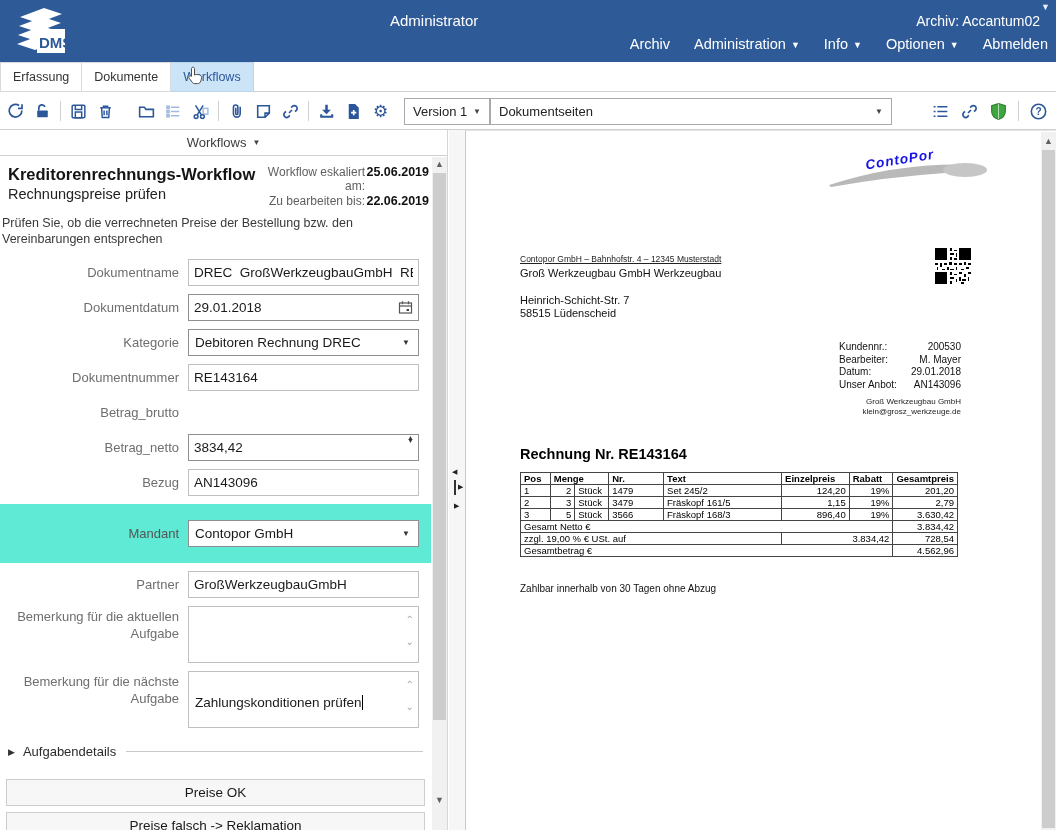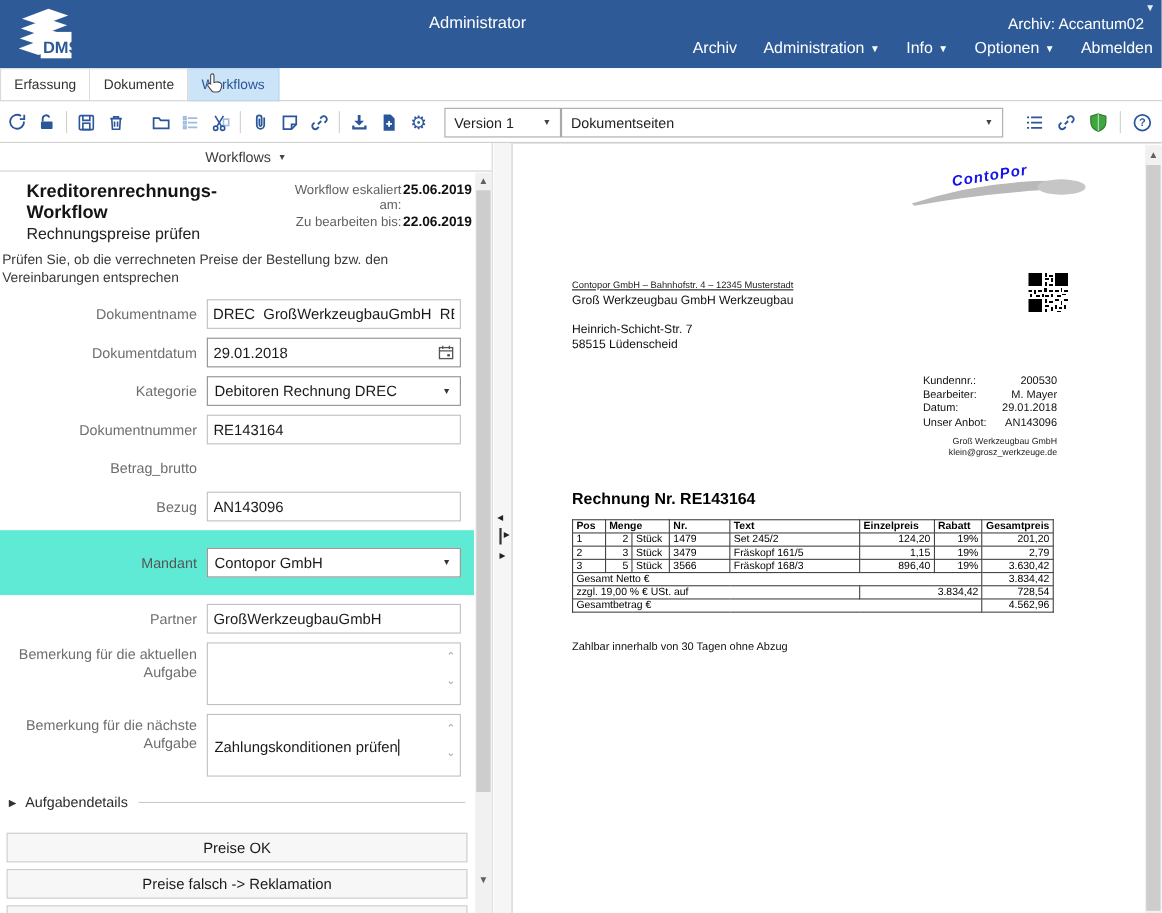--- a/index.html
+++ b/index.html
@@ -28,32 +28,32 @@
   
   .tbar { position:absolute; left:0; top:93px; width:1056px; height:37px; background:#fff; border-bottom:1px solid #cfcfcf;
           display:flex; align-items:center; padding:0 8px 0 6px; }
   .ic { width:19px; height:19px; display:inline-block; flex:none; }
   .tgap { margin-right:8px; }
   .tdiv { width:1px; height:20px; background:#d0d0d0; margin:0 8px 0 0; flex:none; }
   .gear-glyph { font-size:17px; color:#2b579a; line-height:19px; width:19px; text-align:center; }
   .dropbox { height:27px; border:1px solid #a9a9a9; background:#fff; display:flex; align-items:center;
              font-size:13px; color:#222; padding:0 8px; position:relative; flex:none; }
   .dropbox .arr { position:absolute; right:8px; font-size:8px; color:#444; }
-  .ver { width:106px; margin-left:6px; }
+  .ver { width:86px; margin-left:6px; }
   .view { width:402px; }
   .tright { margin-left:auto; display:flex; align-items:center; gap:10px; }
 
   
   .lpanel { position:absolute; left:0; top:130px; width:448px; bottom:0; background:#fff; border-right:1px solid #d6d6d6; }
   .lphead { position:absolute; left:0; top:0; width:100%; height:26px; border-bottom:1px solid #cfcfcf;
             display:flex; align-items:center; justify-content:center; font-size:13px; color:#3c3c3c; }
   .lphead .arr { font-size:8px; margin-left:6px; color:#444; }
   .lcontent { position:absolute; left:0; top:27px; right:16px; bottom:0; overflow:hidden; }
 
-  .wf-head { display:flex; padding:8px 2px 0 24px; }
+  .wf-head { display:flex; padding:8px 2px 0 8px; }
   .wf-tl { flex:1; }
   .wf-title { font-size:16.5px; font-weight:bold; color:#141414; line-height:1.15; }
   .wf-sub { font-size:14.5px; color:#222; margin-top:2px; }
   .wf-meta { width:172px; font-size:12px; flex:none; }
   .wf-mrow { display:flex; }
   .wf-mlab { width:108px; text-align:right; color:#5f5f5f; line-height:1.2; }
   .wf-mval { width:64px; text-align:right; font-weight:bold; color:#111; font-size:12.5px; }
   .wf-desc { padding:8px 11px 2px 2px; font-size:12.5px; color:#3a3a3a; line-height:1.25; }
 
   .form { margin-top:10px; }
@@ -314,20 +314,30 @@
           </div>
       </div>
       <div class="frow">
         <div class="flabel">Dokumentnummer</div>
         <div class="fctrl"><input class="tin" type="text" value="RE143164" style=""></div>
       </div>
       <div class="frow">
         <div class="flabel">Betrag_brutto</div>
       </div>
       <div class="frow">
+        <div class="flabel">Betrag_netto</div>
+        <div class="fctrl">
+          <input class="tin strong" type="text" value="3834,42" style="">
+          <span class="spinner">
+              <span>▲</span>
+              <span>▼</span>
+            </span>
+        </div>
+      </div>
+      <div class="frow">
         <div class="flabel">Bezug</div>
         <div class="fctrl"><input class="tin" type="text" value="AN143096" style=""></div>
       </div>
       <div class="hl">
         <div class="frow">
           <div class="flabel" style="color:#555">Mandant</div>
           <div class="fctrl">
               <div class="sel">
             <span>Contopor GmbH</span>
                 <span class="arr">▼</span>

